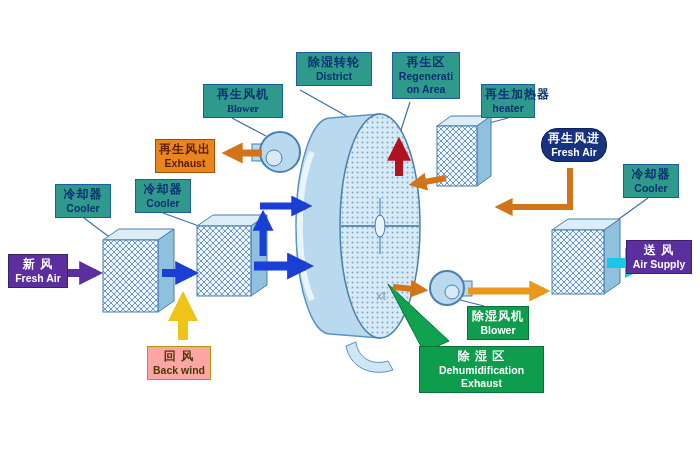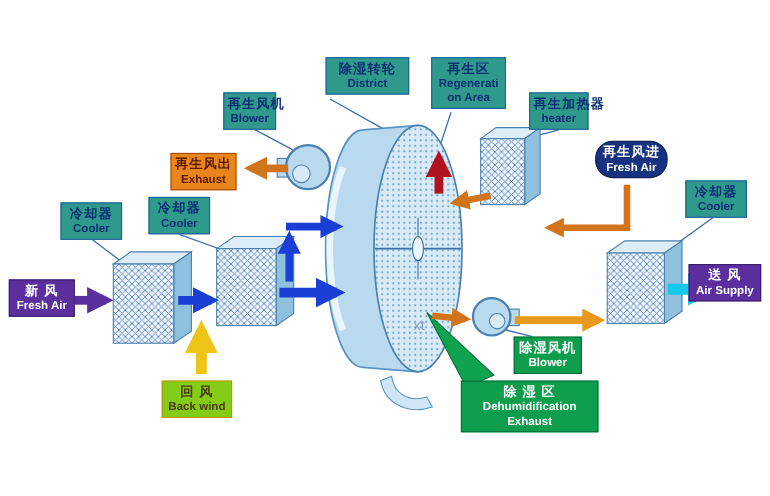--- a/index.html
+++ b/index.html
@@ -7,21 +7,21 @@
          font-family:"Liberation Sans","DejaVu Sans",sans-serif;}
   .stage svg{position:absolute;left:0;top:0;z-index:1;}
   .lbl{position:absolute;z-index:3;box-sizing:border-box;text-align:center;font-weight:bold;
        padding:2px 3px;border:1px solid;line-height:1.25;}
   .lbl .zh{font-size:12px;letter-spacing:1px;white-space:nowrap;}
   .lbl .en{font-size:10.5px;white-space:nowrap;}
   .teal   {background:#2f9a8b;color:#0a2f73;border-color:#1c5e9e;}
   .orange {background:#e8851c;color:#5a1a02;border-color:#a34d08;}
   .navy   {background:#17327e;color:#ffffff;border-color:#0d1f55;border-radius:16px;}
   .purple {background:#5b2f9e;color:#ffffff;border-color:#3d1f6e;}
-  .yellow {background:#84cc16;color:#4a3a05;border-color:#b8940a;}
+  .yellow {background:#fca5a5;color:#4a3a05;border-color:#b8940a;}
   .green  {background:#0e9d4d;color:#ffffff;border-color:#0a7038;}
   .watermark{position:absolute;left:348px;top:288px;z-index:2;
        font-size:13px;color:rgba(110,135,160,.75);padding-left:28px;}
 </style>
 </head>
 <body>
 
 <div class="stage">
 
   <svg width="700" height="451" viewBox="0 0 700 451">
@@ -137,21 +137,21 @@
     <div class="zh">除湿转轮</div>
     <div class="en">District</div>
   </div>
 
   <div class="lbl teal" style="left:392px;top:52px;width:68px;">
     <div class="zh">再生区</div>
     <div class="en">Regenerati</div>
     <div class="en">on Area</div>
   </div>
 
-  <div class="lbl teal" style="left:203px;top:84px;width:48px;">
+  <div class="lbl teal" style="left:203px;top:84px;width:80px;font-family:Liberation Serif, serif;">
     <div class="zh">再生风机</div>
     <div class="en">Blower</div>
   </div>
 
   <div class="lbl teal" style="left:481px;top:84px;width:54px;">
     <div class="zh">再生加热器</div>
     <div class="en">heater</div>
   </div>
 
   <div class="lbl orange" style="left:155px;top:139px;width:60px;">

